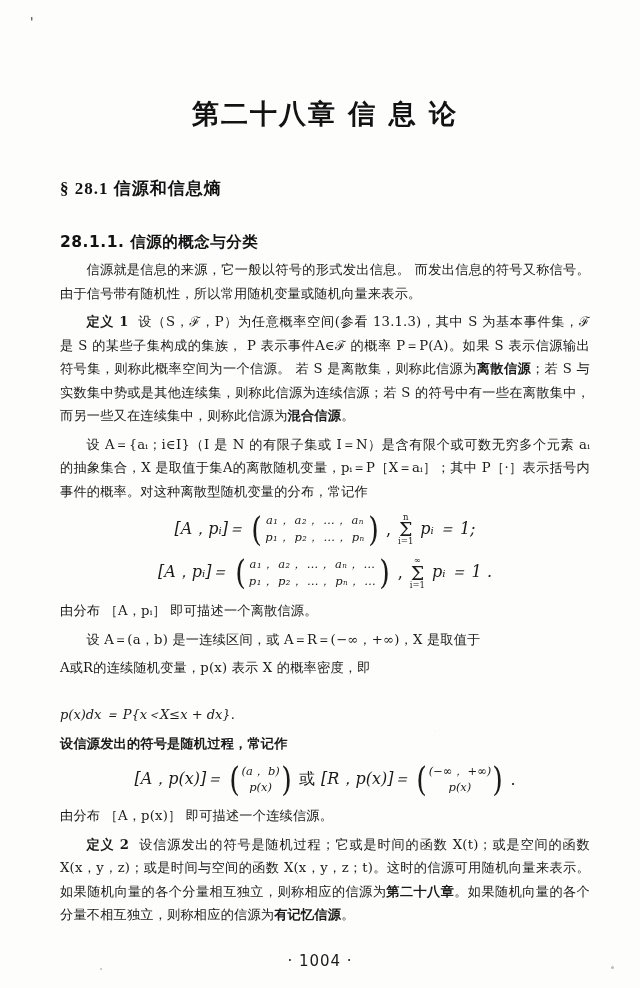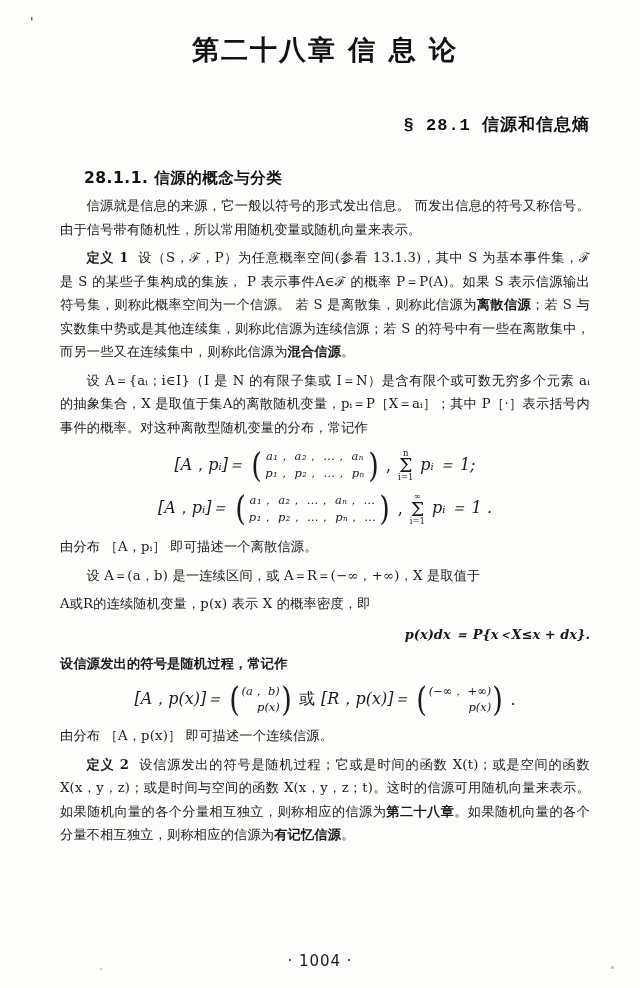--- a/index.html
+++ b/index.html
@@ -40,42 +40,41 @@
     top: 16px;
     font-size: 13px;
     color: #333;
     line-height: 1;
   }
   .chapter-title {
     text-align: center;
     font-size: 27px;
     font-weight: bold;
     letter-spacing: 2px;
-    margin-top: 32px;
+    margin-top: 96px;
     color: #121212;
     font-family: "DejaVu Sans", "Liberation Sans", sans-serif;
   }
   .section-title {
-    text-align: right;
+    text-align: left;
     font-size: 17px;
     font-weight: bold;
     margin-top: 45px;
     color: #121212;
-    font-family: Liberation Mono, monospace;
+    font-family: Liberation Serif, serif;
     letter-spacing: 1px;
   }
   .subsection-title {
     font-size: 15.5px;
     font-weight: bold;
     margin-top: 32px;
     margin-bottom: 4px;
     color: #121212;
     font-family: "DejaVu Sans", "Liberation Sans", sans-serif;
     letter-spacing: 0.5px;
-    margin-left: 24px;
   }
   p.body {
     font-size: 13.2px;
     line-height: 1.78;
     margin: 5px 0 0 0;
     text-align: justify;
     text-justify: inter-ideograph;
     letter-spacing: 0.2px;
   }
   p.indent {
@@ -85,24 +84,23 @@
     font-weight: bold;
   }
   .term {
     font-weight: bold;
   }
   .mi {
     font-style: italic;
     font-family: "DejaVu Serif", "Liberation Serif", serif;
   }
   .eq-block {
-    text-align: right;
-    margin: 10px 0 8px 0;
+    text-align: left;
+    margin: 26px 0 8px 0;
     font-size: 13px;
-    font-weight: bold;
   }
   .eq-row {
     display: flex;
     align-items: center;
     justify-content: center;
     gap: 6px;
     margin: 9px 0;
   }
   .lbl {
     font-size: 16px;
@@ -137,21 +135,21 @@
     line-height: 1;
     vertical-align: middle;
     margin: 0 1px;
   }
   .sum .big { font-size: 19px; line-height: 0.85; }
   .sum .top { font-size: 8.5px; }
   .sum .bot { font-size: 8.5px; }
   .frac {
     display: inline-flex;
     flex-direction: column;
-    align-items: flex-end;
+    align-items: center;
     line-height: 1.35;
     font-size: 11.5px;
     vertical-align: middle;
   }
   .page-number {
     position: absolute;
     bottom: 18px;
     left: 0;
     width: 640px;
     text-align: center;

